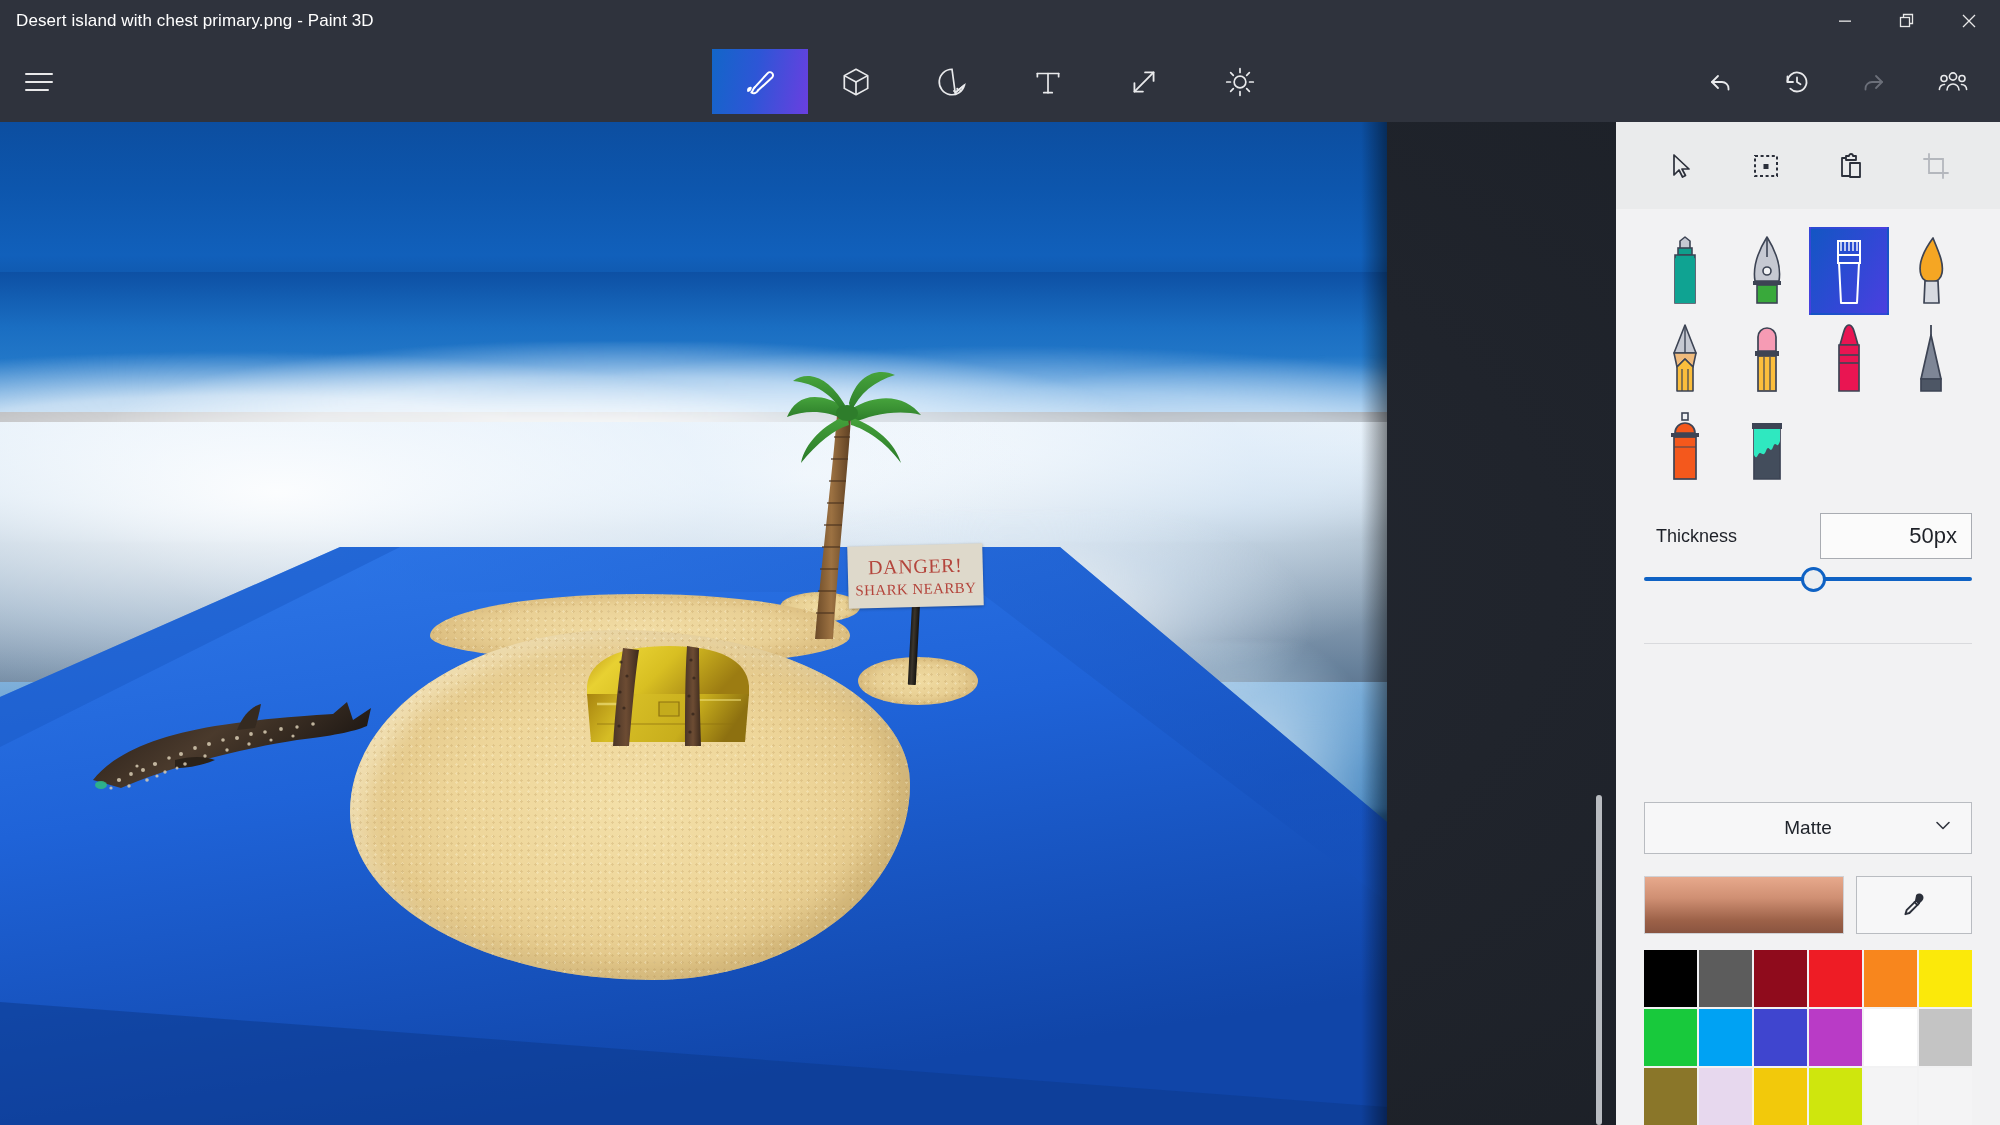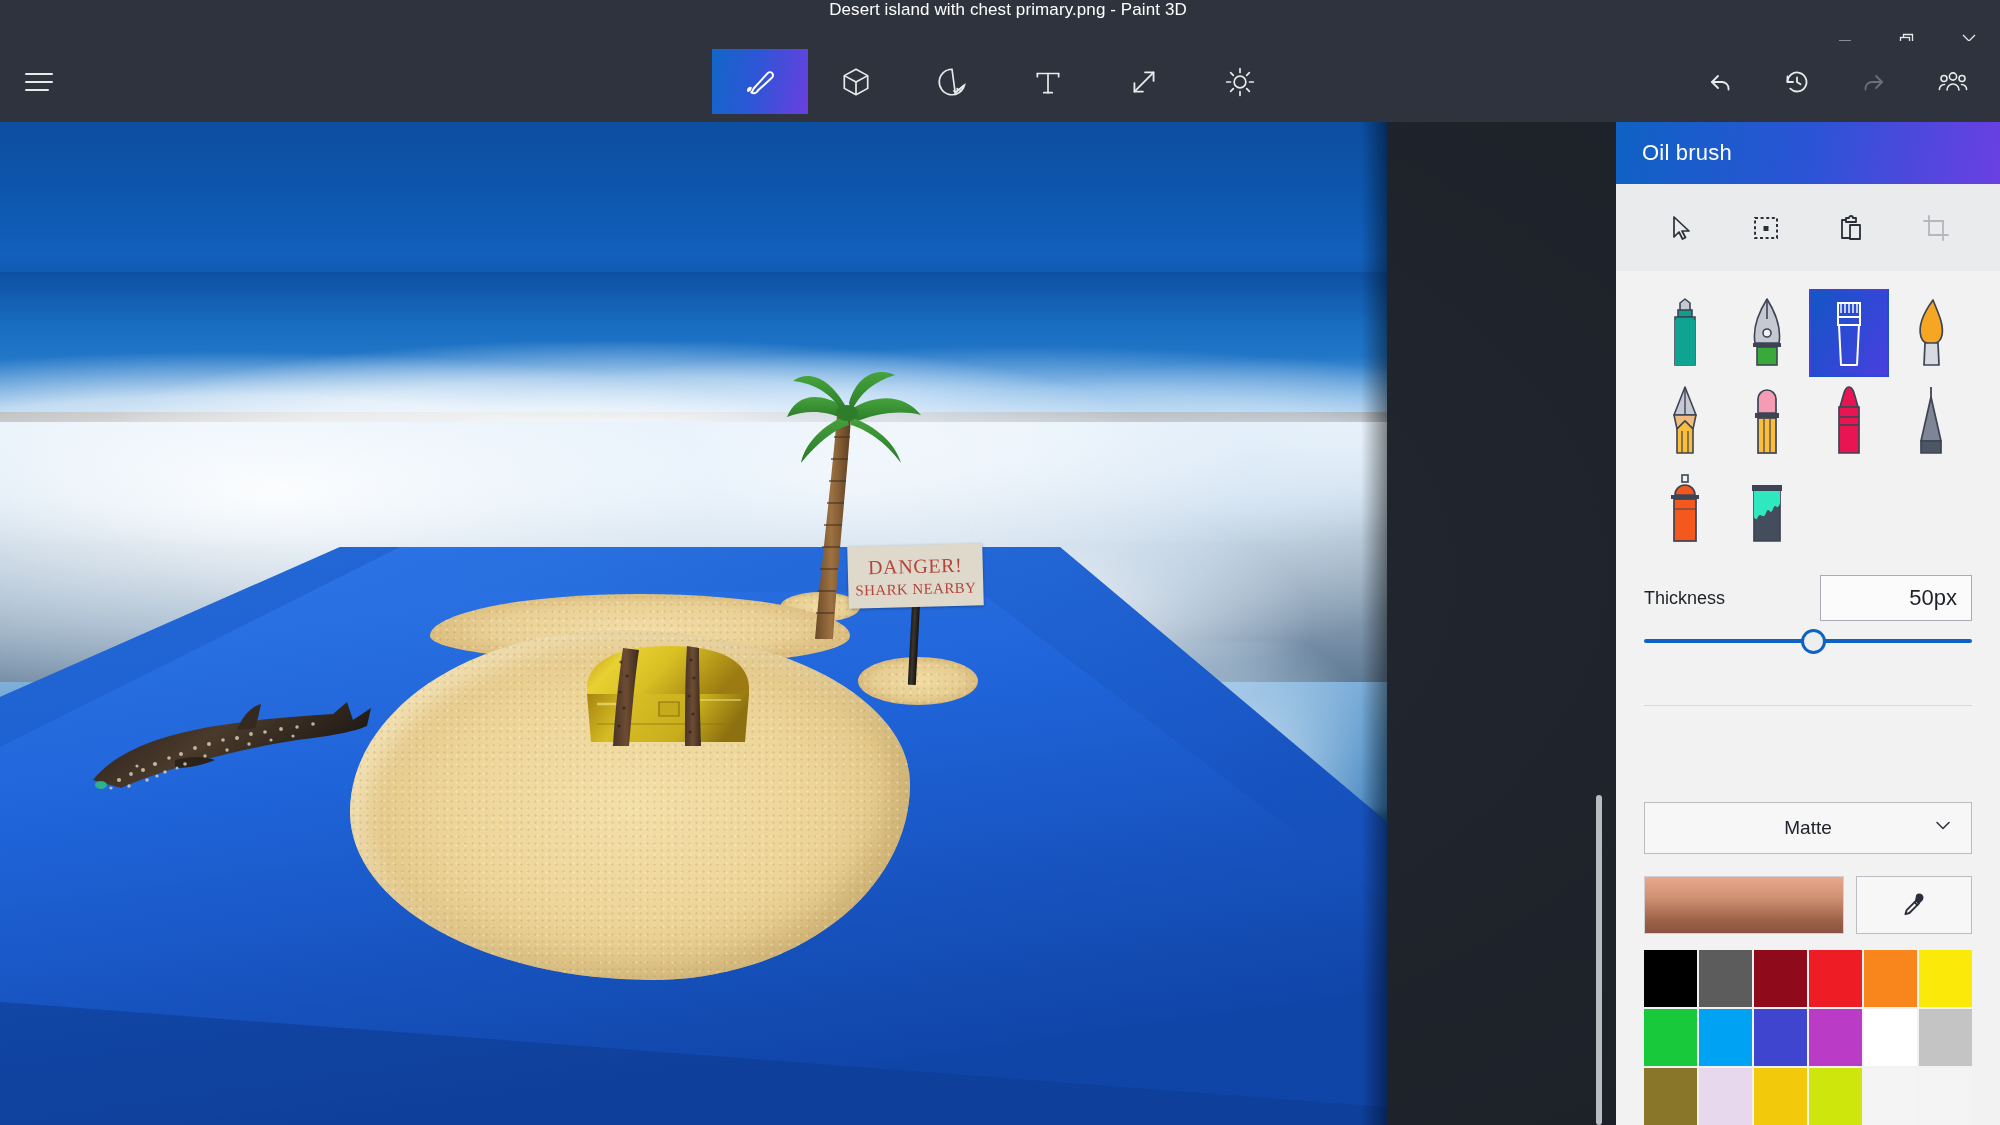--- a/index.html
+++ b/index.html
@@ -8,21 +8,21 @@
     width: 2000px; height: 1125px;
     overflow: hidden;
     background: #2f333d;
     font-family: "Segoe UI", "Liberation Sans", sans-serif;
   }
   .app { position: relative; width: 2000px; height: 1125px; }
 
   
   .titlebar {
     position: absolute; top: 0; left: 0; width: 2000px; height: 41px;
-    background: #2f333d; display: flex; align-items: center; flex-direction: column;
+    background: #2f333d; display: flex; align-items: center;
   }
   .title-text {
     margin-left: 16px; color: #ffffff; font-size: 17px; letter-spacing: .1px;
     white-space: nowrap;
   }
   .wincontrols { margin-left: auto; display: flex; height: 41px; }
   .wc {
     width: 62px; height: 41px; display: flex; align-items: center; justify-content: center;
     color: #e8e8e8;
   }
@@ -234,21 +234,21 @@
   }
   .brush {
     width: 80px; height: 88px; display: flex; align-items: center; justify-content: center;
     border: 2px solid transparent;
   }
   .brush.selected {
     background: linear-gradient(120deg, #1356c3 0%, #3048d5 55%, #4b3fdf 100%);
   }
 
   .thickness-row {
-    flex: none; padding: 16px 28px 0 28px;
+    flex: none; padding: 16px 28px 0 40px;
     display: flex; align-items: center; justify-content: space-between;
   }
   .thickness-label { font-size: 18px; color: #1e2128; }
   .thickness-box {
     width: 152px; height: 46px; background: #fbfbfb; border: 1px solid #a9acb2;
     display: flex; align-items: center; justify-content: flex-end;
     padding-right: 14px; font-size: 22px; color: #1e2128;
   }
   .slider-wrap { flex: none; padding: 12px 28px 0 28px; position: relative; height: 40px; }
   .slider-track {
@@ -619,23 +619,20 @@
       </div>
 
       <div class="canvas-edge-shadow"></div>
     </div>
 
     <div class="vscroll"></div>
   </div>
 
   <div class="panel">
 
-    <div class="panel-header">
-      <div class="panel-title">Oil brush</div>
-    </div>
 
     <div class="panel-actions">
       <div class="pa-btn">
         <svg width="30" height="30" viewBox="0 0 30 30" fill="none" stroke="currentColor" stroke-width="1.7" stroke-linejoin="round">
           <path d="M8 4 L8 24 L13 19 L16.5 26 L19.5 24.5 L16 18 L23 18 Z"></path>
         </svg>
 
       </div>
       <div class="pa-btn">
         <svg width="30" height="30" viewBox="0 0 30 30" fill="none" stroke="currentColor" stroke-width="2" stroke-dasharray="3 2.6">

